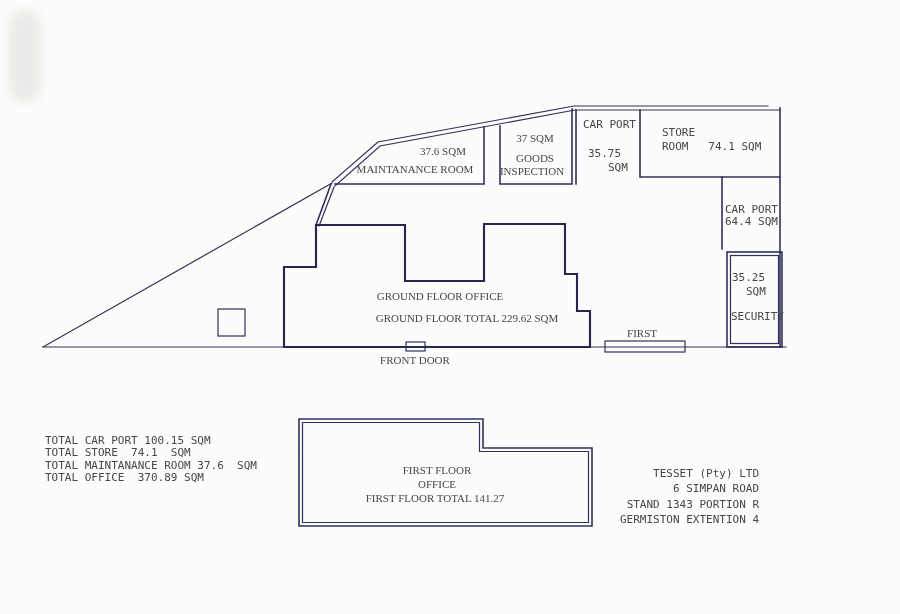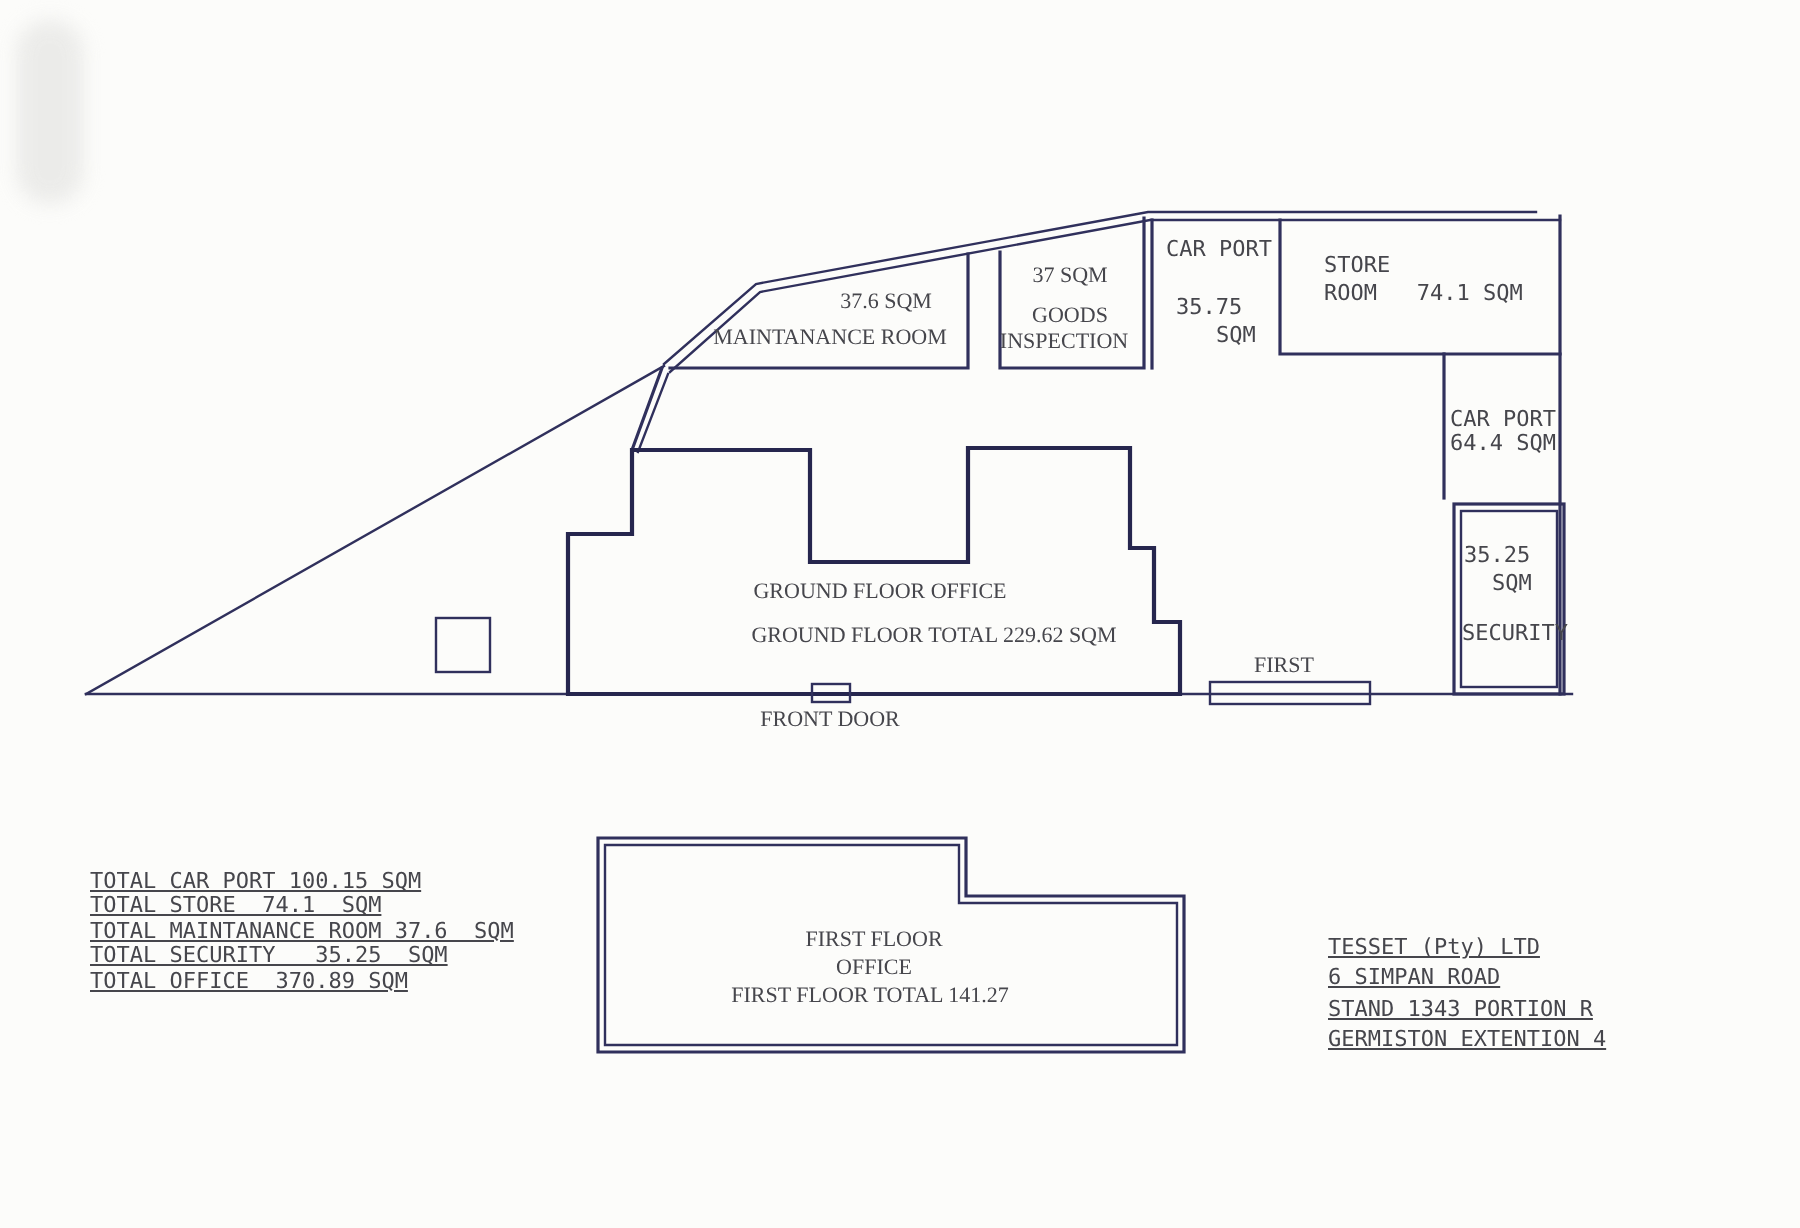--- a/index.html
+++ b/index.html
@@ -10,24 +10,24 @@
   }
   #plan-svg{position:absolute;left:0;top:0;}
   .ln{fill:none;stroke:var(--line,#30305c);stroke-width:1.2px;stroke-linecap:square;}
   .ln15{fill:none;stroke:var(--line,#30305c);stroke-width:1.6px;stroke-linecap:square;stroke-linejoin:miter;}
   .ln2{fill:none;stroke:var(--line-strong,#26264e);stroke-width:2.1px;stroke-linejoin:miter;}
   .lbl{
     position:absolute;font-size:11px;line-height:11px;
     color:var(--text,#46464c);white-space:pre;letter-spacing:0;
   }
   .c{transform:translateX(-50%);font-family:Liberation Serif, serif;}
-  .block{position:absolute;color:var(--text,#46464c);font-size:11px;text-decoration:underline;}
+  .block{position:absolute;color:var(--text,#46464c);font-size:11px;}
   .block div{white-space:pre;}
   .totals{left:45px;top:435px;line-height:12.4px;}
-  .addr{left:664px;top:466px;line-height:15.3px;}
+  .addr{left:620px;top:466px;line-height:15.3px;text-align:right;}
   .artifact{
     position:absolute;left:8px;top:10px;width:34px;height:92px;
     background:var(--artifact,#e9e9e7);border-radius:16px;filter:blur(5px);opacity:.85;
   }
 </style>
 </head>
 <body>
 
 <div id="canvas">
 
@@ -87,21 +87,20 @@
   <div class="lbl c" style="left:440px;top:291px">GROUND FLOOR OFFICE</div>
   <div class="lbl c" style="left:467px;top:313px">GROUND FLOOR TOTAL 229.62 SQM</div>
 
   <div class="lbl c" style="left:415px;top:355px">FRONT DOOR</div>
   <div class="lbl c" style="left:642px;top:328px">FIRST</div>
 
   <div class="block totals">
     <div>TOTAL CAR PORT 100.15 SQM</div>
     <div>TOTAL STORE  74.1  SQM</div>
     <div>TOTAL MAINTANANCE ROOM 37.6  SQM</div>
-    <div>TOTAL SECURITY   35.25  SQM</div>
     <div>TOTAL OFFICE  370.89 SQM</div>
   </div>
 
   <div class="lbl c" style="left:437px;top:465px">FIRST FLOOR</div>
   <div class="lbl c" style="left:437px;top:479px">OFFICE</div>
   <div class="lbl c" style="left:435px;top:493px">FIRST FLOOR TOTAL 141.27</div>
 
   <div class="block addr">
     <div>TESSET (Pty) LTD</div>
     <div>6 SIMPAN ROAD</div>

